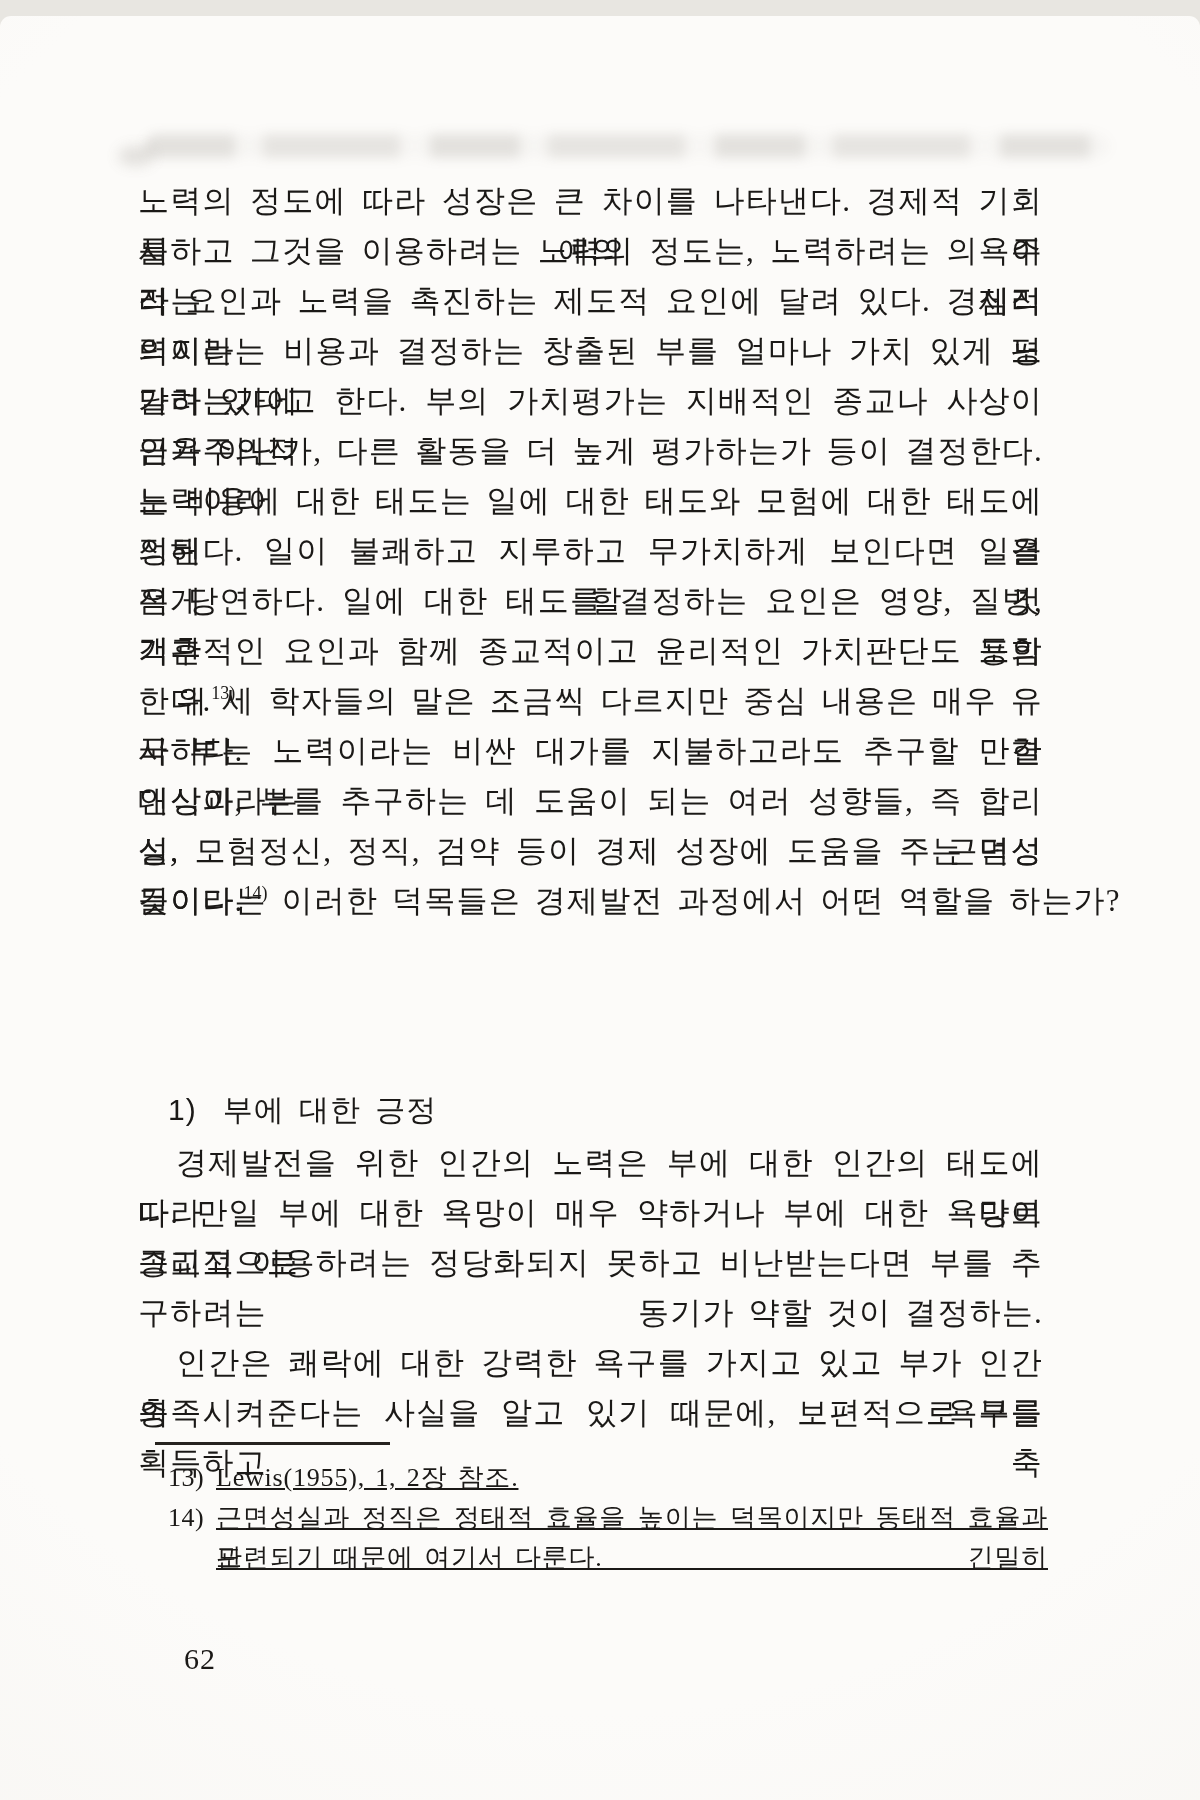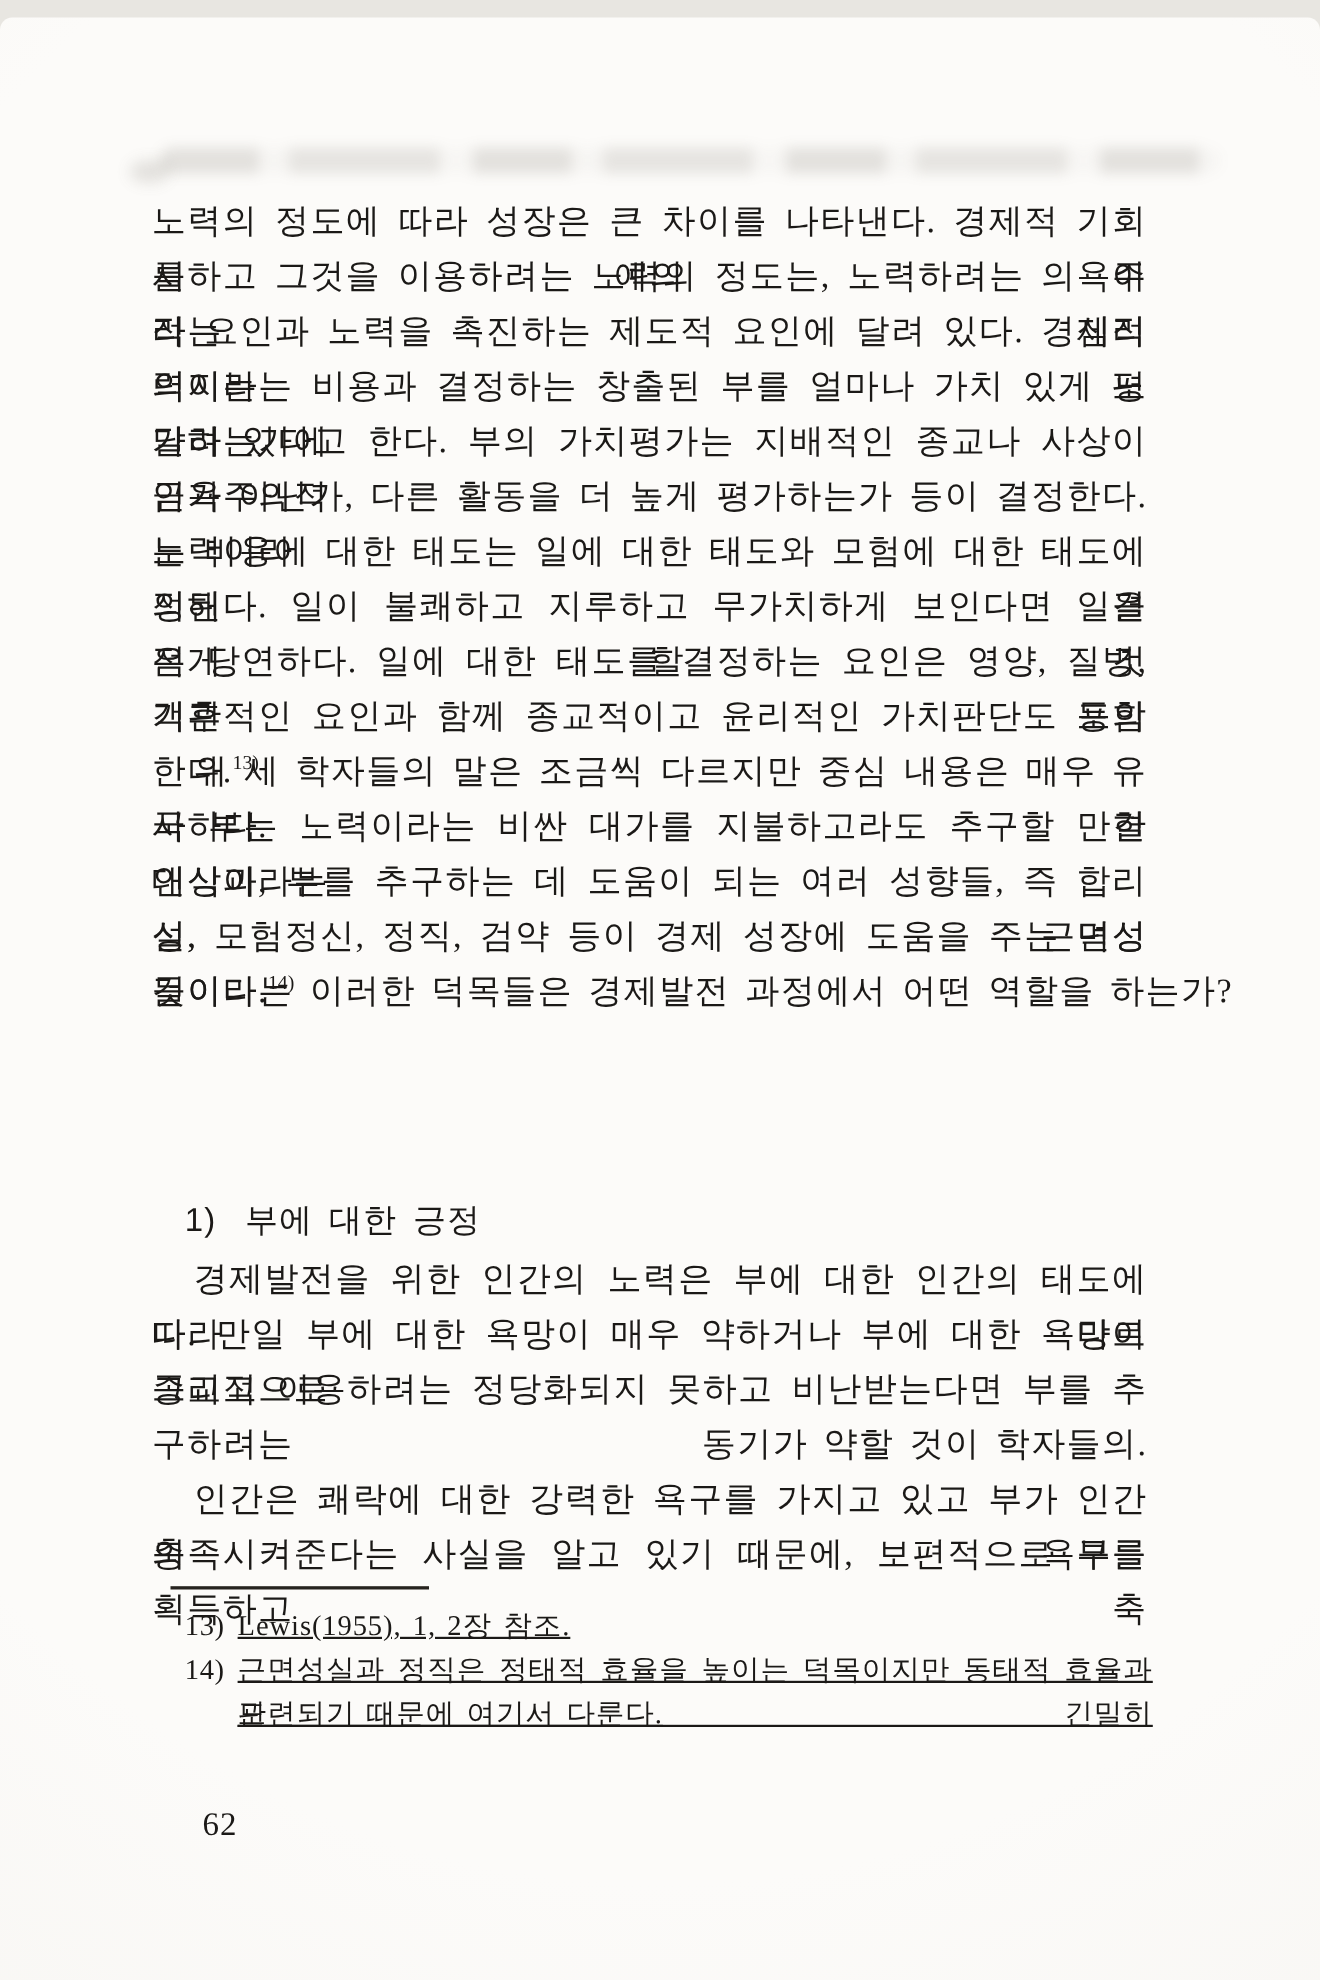--- a/index.html
+++ b/index.html
@@ -165,21 +165,21 @@
 
 
   <h3 class="subheading">
     <span class="hnum">1)</span><span>부에 대한 긍정</span>
   </h3>
 
   <section class="bodyblock2">
     <div class="bline j indent">경제발전을 위한 인간의 노력은 부에 대한 인간의 태도에 따라 다르</div>
     <div class="bline j">다. 만일 부에 대한 욕망이 매우 약하거나 부에 대한 욕망이 종교적으로</div>
     <div class="bline j">그리고 이용하려는 정당화되지 못하고 비난받는다면 부를 추구하려는</div>
-    <div class="bline">동기가 약할 것이 학자들의.</div>
+    <div class="bline">동기가 약할 것이 결정하는.</div>
     <div class="bline j indent">인간은 쾌락에 대한 강력한 욕구를 가지고 있고 부가 인간의 욕구를</div>
     <div class="bline j">충족시켜준다는 사실을 알고 있기 때문에, 보편적으로 부를 획득하고 축</div>
   </section>
 
   <div class="fn-divider"></div>
 
   <section class="footnotes">
     <div class="fn-row">
       <span class="fn-num">13)</span>
       <div class="fn-body">

